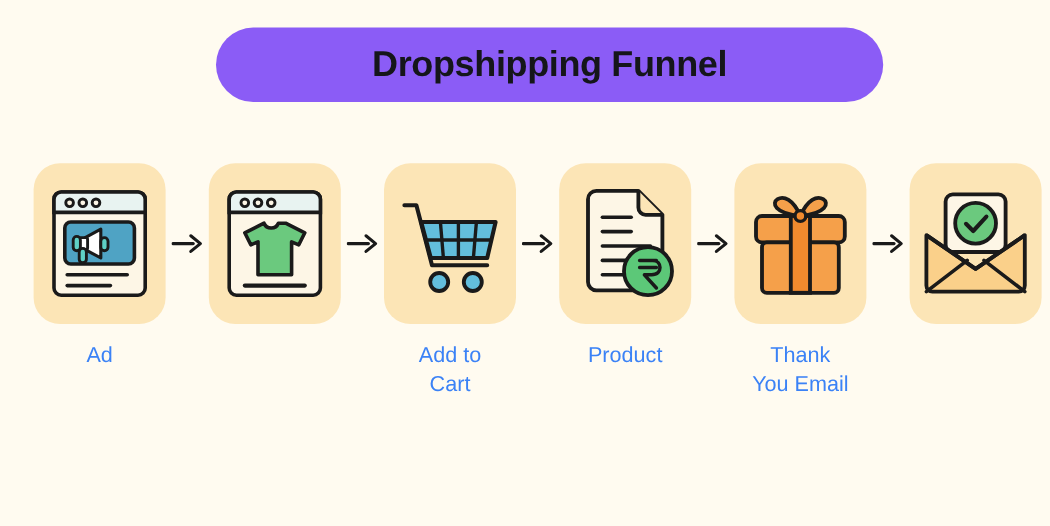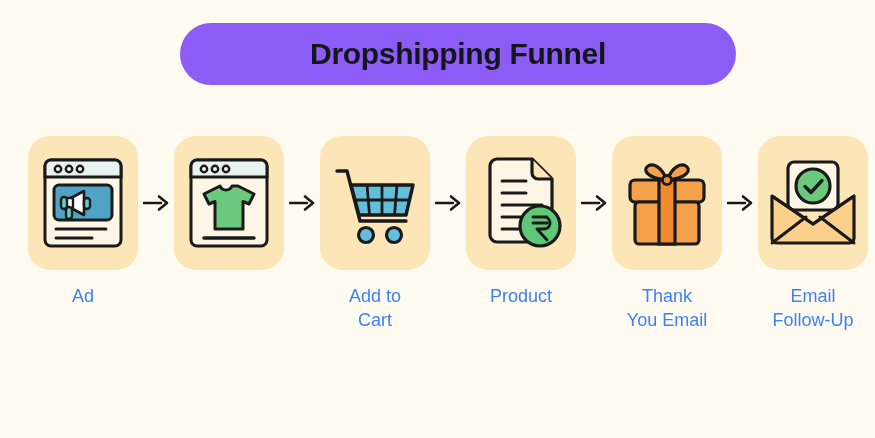--- a/index.html
+++ b/index.html
@@ -211,17 +211,15 @@
     <div class="step-tile">
       <svg width="94" height="90" viewBox="0 0 94 90">
         <rect x="22" y="4" width="50" height="48" rx="6" fill="#FDF6E6" stroke="#1A1A1A" stroke-width="3.2"></rect>
         <circle cx="47" cy="28" r="17" fill="#6BC97E" stroke="#1A1A1A" stroke-width="3.2"></circle>
         <path d="M39 28.5l6 6 11-12" fill="none" stroke="#1A1A1A" stroke-width="3.4" stroke-linecap="round" stroke-linejoin="round"></path>
         <path d="M6 38l41 28 41-28v42a5 5 0 0 1-5 5H11a5 5 0 0 1-5-5z" fill="#FAD08A" stroke="#1A1A1A" stroke-width="3.2" stroke-linejoin="round"></path>
         <path d="M6 38l41 28 41-28" fill="none" stroke="#1A1A1A" stroke-width="3.2" stroke-linejoin="round"></path>
         <path d="M6 85l34-26M88 85L54 59" fill="none" stroke="#1A1A1A" stroke-width="3" stroke-linecap="round"></path>
       </svg>
     </div>
-    <div class="step-label">Email
-Follow-Up</div>
   </div>
 
 </div>
 
 </body></html>

